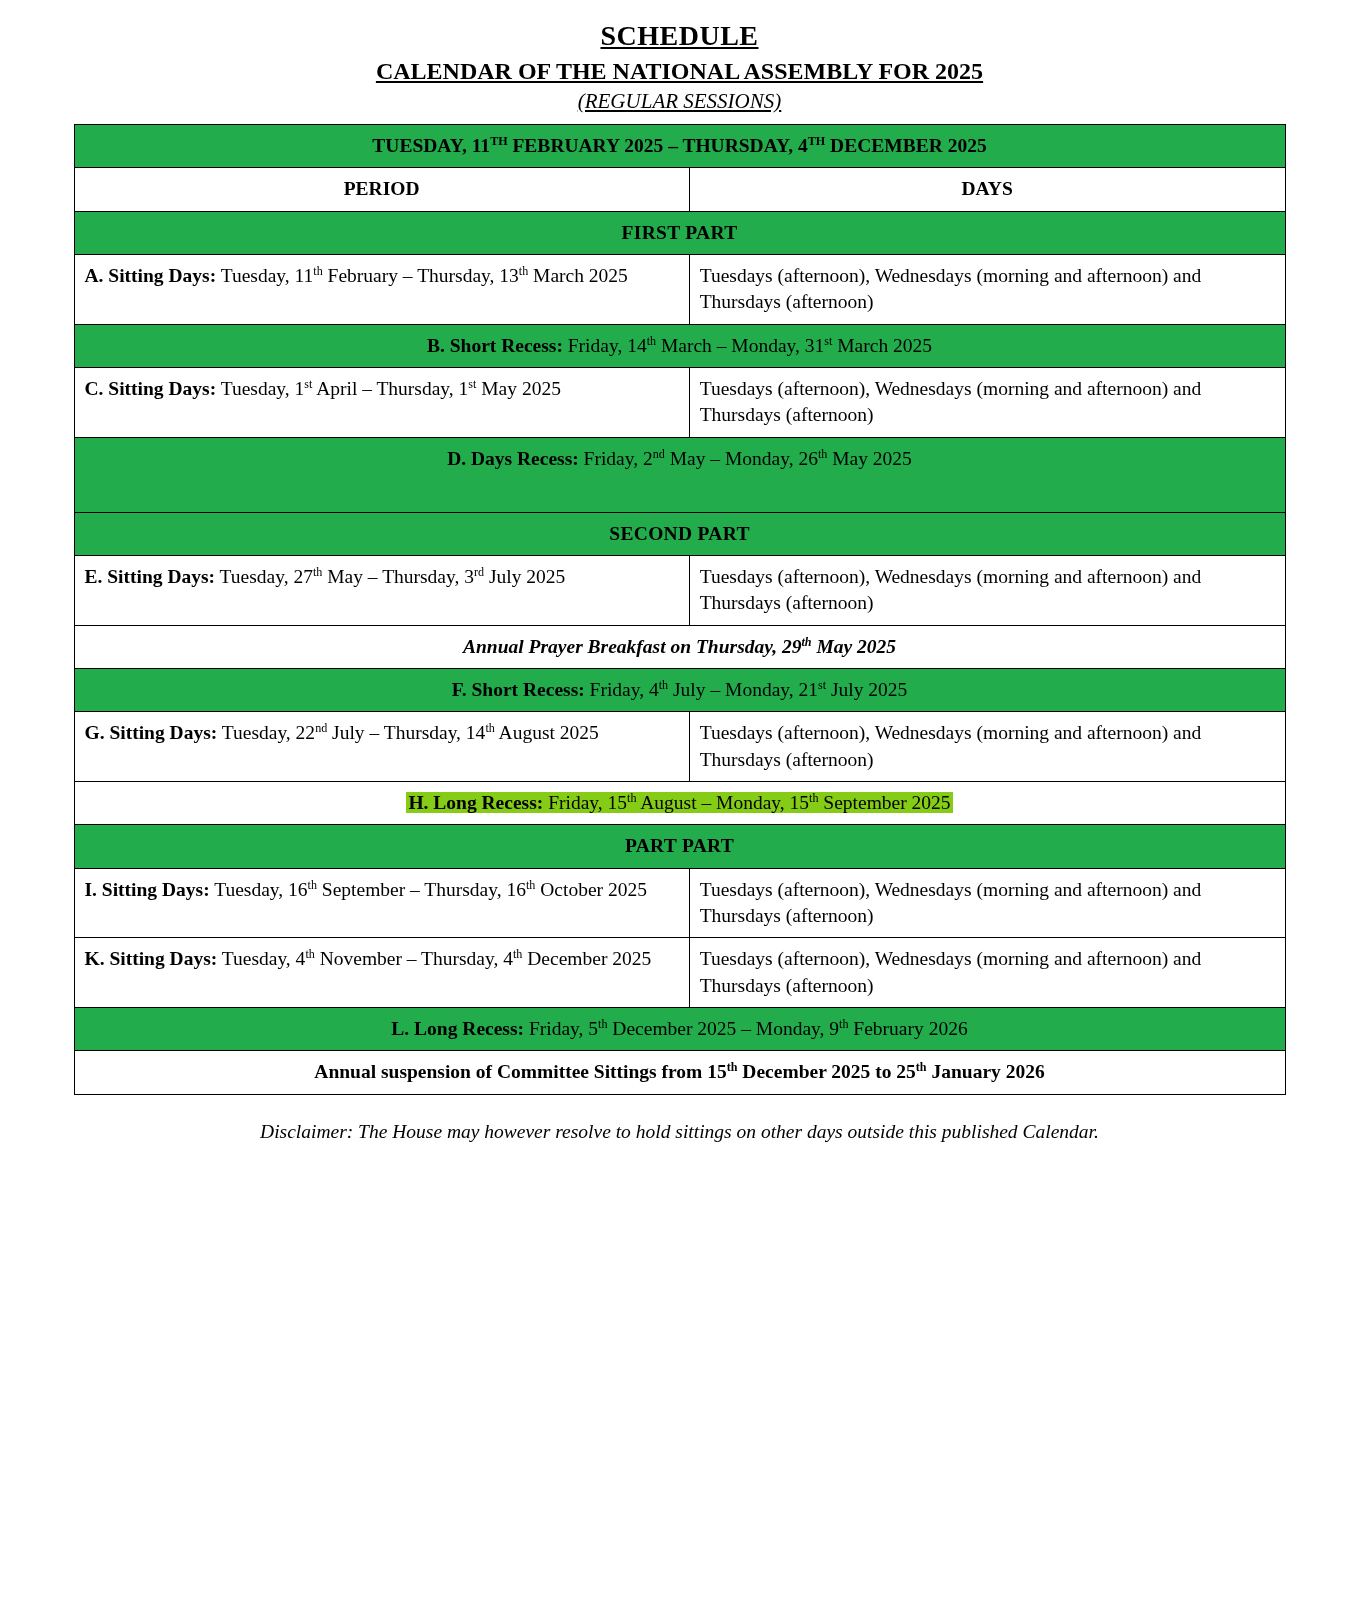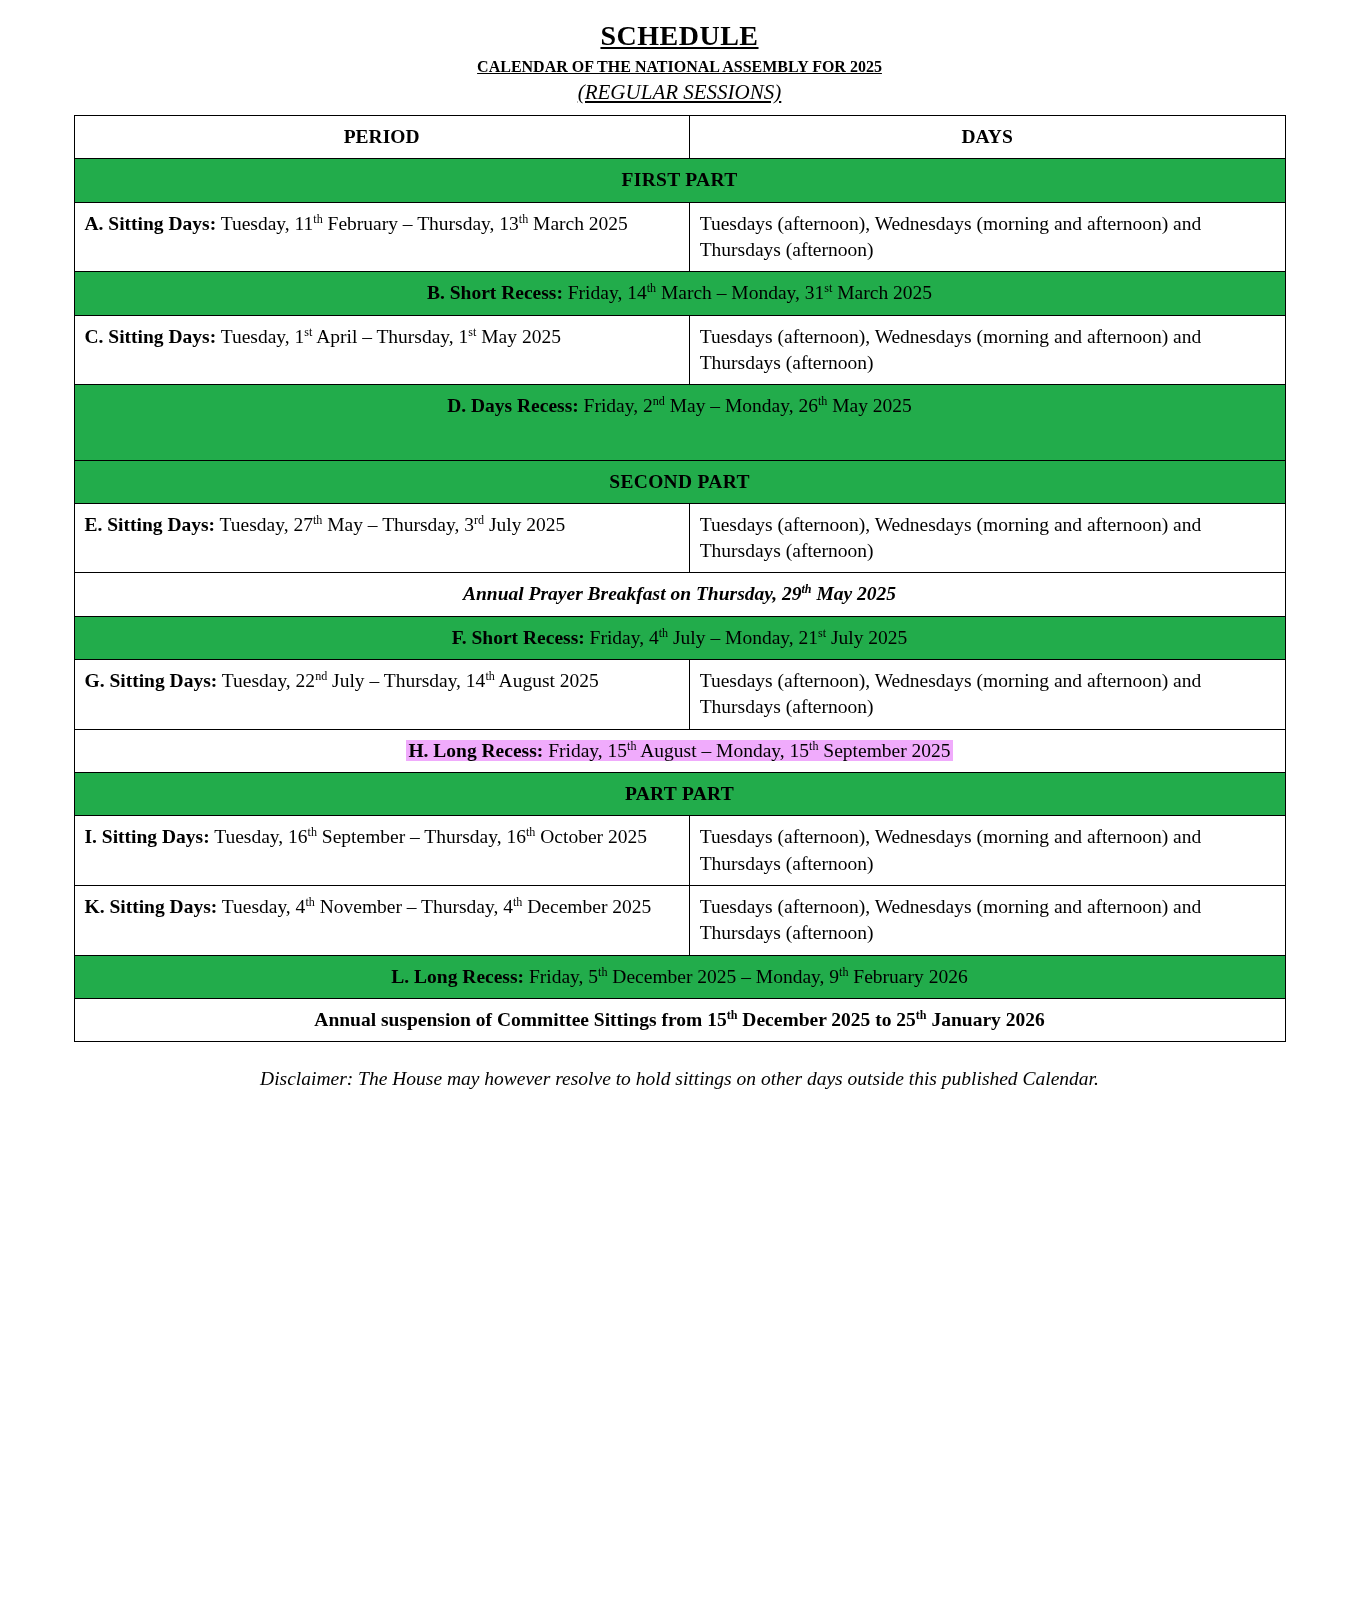--- a/index.html
+++ b/index.html
@@ -21,21 +21,21 @@
   .doc-title {
     text-align: center;
     font-size: 28px;
     font-weight: bold;
     text-decoration: underline;
     letter-spacing: 0.5px;
     margin: 6px 0 2px 0;
   }
   .doc-subtitle {
     text-align: center;
-    font-size: 16px;
+    font-size: 24px;
     font-weight: bold;
     text-decoration: underline;
     margin: 6px 0 2px 0;
   }
   .doc-subsubtitle {
     text-align: center;
     font-size: 21px;
     font-style: italic;
     text-decoration: underline;
     margin: 4px 0 10px 0;
@@ -99,21 +99,21 @@
     padding: 13px 10px 26px 10px;
     margin-top: 32px;
   }
   .annual-suspension {
     text-align: center;
     font-weight: bold;
     font-size: 21px;
     padding: 26px 10px 44px 10px;
   }
   .hl {
-    background: #f0abfc;
+    background: #84cc16;
     padding: 0 2px;
   }
   sup {
     font-size: 0.62em;
     vertical-align: super;
     line-height: 0;
   }
   .disclaimer {
     text-align: center;
     font-style: italic;
@@ -130,20 +130,23 @@
   <div class="doc-title">SCHEDULE</div>
   <div class="doc-subtitle">CALENDAR OF THE NATIONAL ASSEMBLY FOR 2025</div>
   <div class="doc-subsubtitle">(REGULAR SESSIONS)</div>
 
   <table class="cal">
     <colgroup>
       <col style="width:50.8%">
       <col style="width:49.2%">
     </colgroup>
     <tbody>
+      <tr>
+        <td class="green rowhead" colspan="2">TUESDAY, 11<sup>TH</sup> FEBRUARY 2025 – THURSDAY, 4<sup>TH</sup> DECEMBER 2025</td>
+      </tr>
 
       <tr>
         <td class="colhead">PERIOD</td>
         <td class="colhead">DAYS</td>
       </tr>
 
       <tr>
         <td class="green partrow" colspan="2">FIRST PART</td>
       </tr>
 

